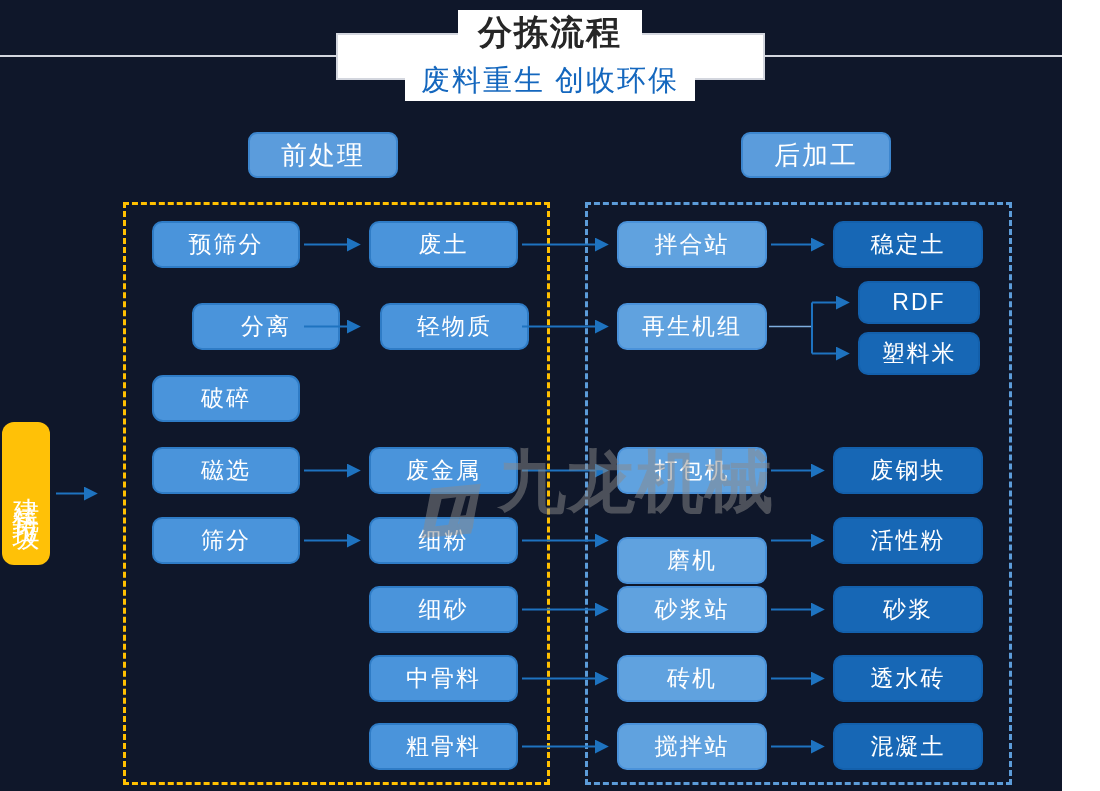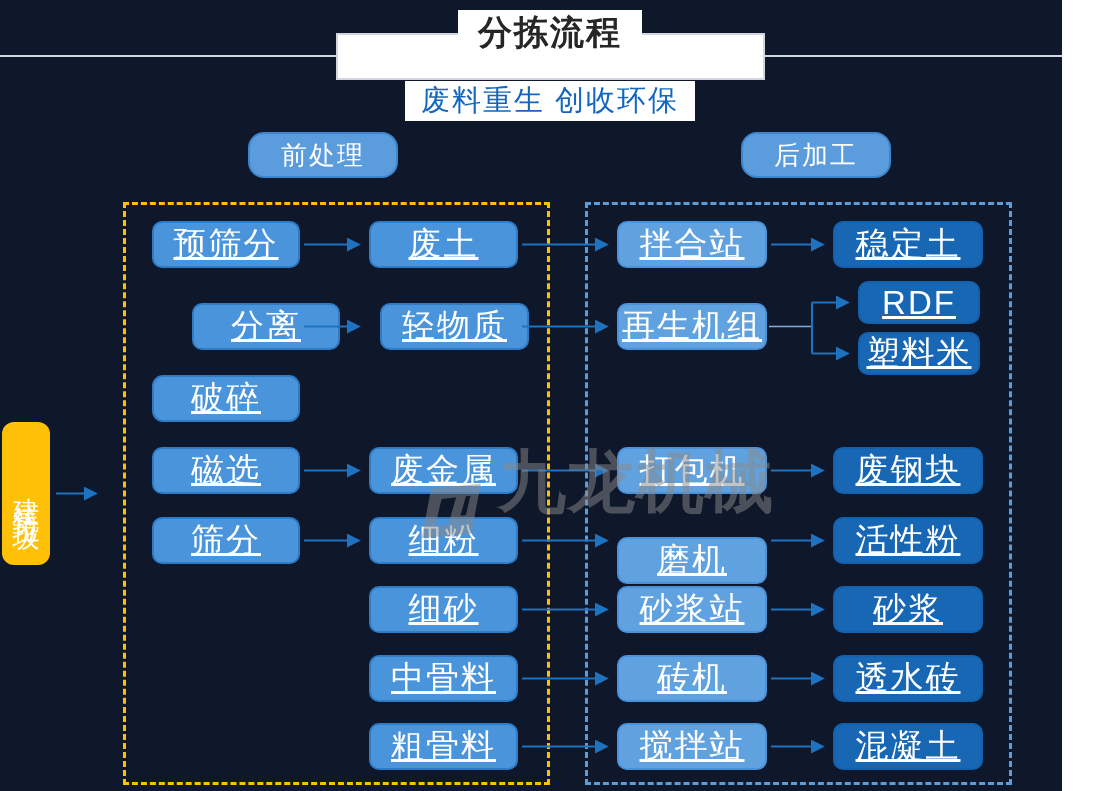--- a/index.html
+++ b/index.html
@@ -5,25 +5,25 @@
   html,body{margin:0;padding:0;background:#fff;}
   .canvas{
     position:relative;width:1062px;height:791px;background:#0f172a;overflow:hidden;
     font-family:"Liberation Sans","DejaVu Sans",sans-serif;
   }
   
   .header-line{position:absolute;left:0;top:55px;width:1100px;height:2px;background:var(--line-color,#d3d6de);}
   .header-box{position:absolute;left:336px;top:33px;width:429px;height:47px;border:2px solid var(--line-color,#d3d6de);background:#fff;box-sizing:border-box;}
   .page-title{position:absolute;left:0;top:10px;width:1100px;text-align:center;}
   .page-title span{display:inline-block;background:#fff;padding:0 20px;font-size:34px;font-weight:900;color:var(--title-color,#262626);letter-spacing:2px;}
-  .page-subtitle{position:absolute;left:0;top:61px;width:1100px;text-align:center;margin-top:20px;}
+  .page-subtitle{position:absolute;left:0;top:61px;width:1100px;text-align:center;}
   .page-subtitle span{display:inline-block;background:#fff;padding:0 16px;font-size:29px;font-weight:400;color:var(--subtitle-color,#1467BE);letter-spacing:2px;}
   
   .section-btn{
-    position:absolute;width:150px;height:46px;border-radius:16px;box-sizing:border-box;
+    position:absolute;width:150px;height:46px;border-radius:9px;box-sizing:border-box;
     background:var(--button-fill,#5B9CDC);border:2px solid var(--button-border,#3D86CE);
     color:#fff;font-size:26px;letter-spacing:2px;display:flex;align-items:center;justify-content:center;
   }
   .btn-pre{left:248px;top:132px;}
   .btn-post{left:741px;top:132px;}
   
   .frame{position:absolute;top:202px;width:427px;height:583px;box-sizing:border-box;border:3px dashed;}
   .frame-pre{left:123px;border-color:var(--pre-dash,#FFC000);}
   .frame-post{left:585px;border-color:var(--post-dash,#5C9CD9);}
   
@@ -31,21 +31,21 @@
     position:absolute;left:2px;top:422px;width:48px;height:143px;border-radius:12px;
     background:var(--source-fill,#FFC000);color:#fff;
     writing-mode:vertical-rl;text-orientation:upright;
     display:flex;align-items:center;justify-content:center;
     font-size:27px;letter-spacing:9px;
   }
   
   .node{
     position:absolute;box-sizing:border-box;border-radius:10px;color:#fff;
     display:flex;align-items:center;justify-content:center;
-    font-size:33px;letter-spacing:2px;white-space:nowrap;text-decoration:underline;
+    font-size:23px;letter-spacing:2px;white-space:nowrap;
   }
   .node.mid{background:var(--mid-fill,#4A94DB);border:2px solid var(--mid-border,#2F7CC6);}
   .node.light{background:var(--light-fill,#60A2DF);border:2px solid var(--light-border,#4A92DA);}
   .node.dark{background:var(--dark-fill,#1767B5);border:2px solid var(--dark-border,#1360AC);}
   
   .arrows-layer{position:absolute;left:0;top:0;pointer-events:none;}
   .arrow-line{stroke:var(--arrow,#1E73C0);stroke-width:2px;fill:none;}
   .fork-connector{stroke:#7FAEDF;stroke-width:1.5px;fill:none;}
   .arrows-layer marker path{fill:var(--arrow,#1E73C0);}
   

